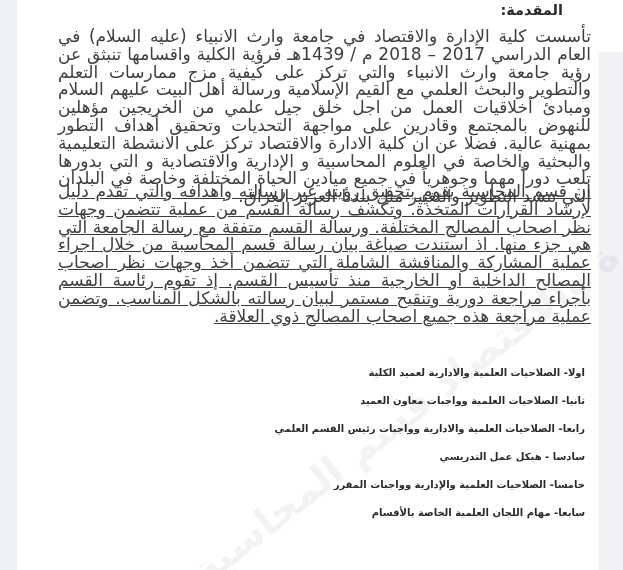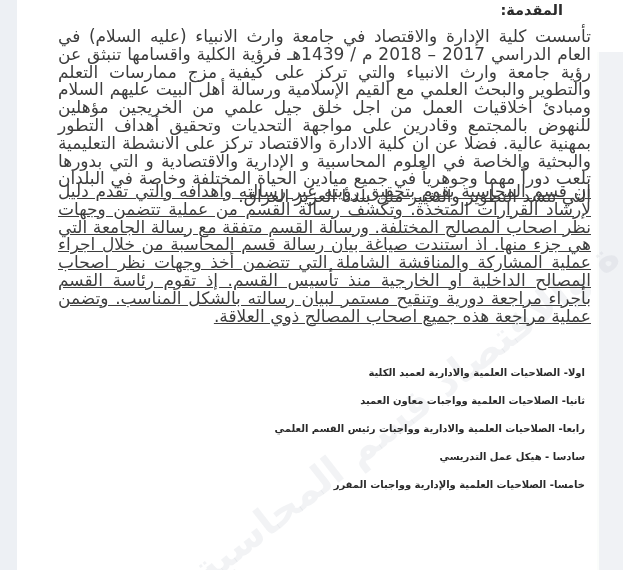--- a/index.html
+++ b/index.html
@@ -106,15 +106,16 @@
 
   <p class="para p2">ان قسم المحاسبة يقوم بتحقيق رؤيته عبر رسالته واهدافه والتي تقدم دليل لإرشاد القرارات المتخذة. وتكشف رسالة القسم من عملية تتضمن وجهات نظر اصحاب المصالح المختلفة. ورسالة القسم متفقة مع رسالة الجامعة التي هي جزء منها. اذ استندت صياغة بيان رسالة قسم المحاسبة من خلال اجراء عملية المشاركة والمناقشة الشاملة التي تتضمن أخذ وجهات نظر اصحاب المصالح الداخلية او الخارجية منذ تأسيس القسم. إذ تقوم رئاسة القسم بأجراء مراجعة دورية وتنقيح مستمر لبيان رسالته بالشكل المناسب. وتضمن عملية مراجعة هذه جميع اصحاب المصالح ذوي العلاقة.</p>
 
 
   <ul class="doc-list">
     <li>اولا- الصلاحيات العلمية والادارية لعميد الكلية</li>
     <li>ثانيا- الصلاحيات العلمية وواجبات معاون العميد</li>
     <li>رابعا- الصلاحيات العلمية والادارية وواجبات رئيس القسم العلمي</li>
     <li>سادسا - هيكل عمل التدريسي</li>
     <li>خامسا- الصلاحيات العلمية والإدارية وواجبات المقرر</li>
+    <li>سابعا- مهام اللجان العلمية الخاصة بالأقسام</li>
   </ul>
 
 </div>
 
 </body></html>

